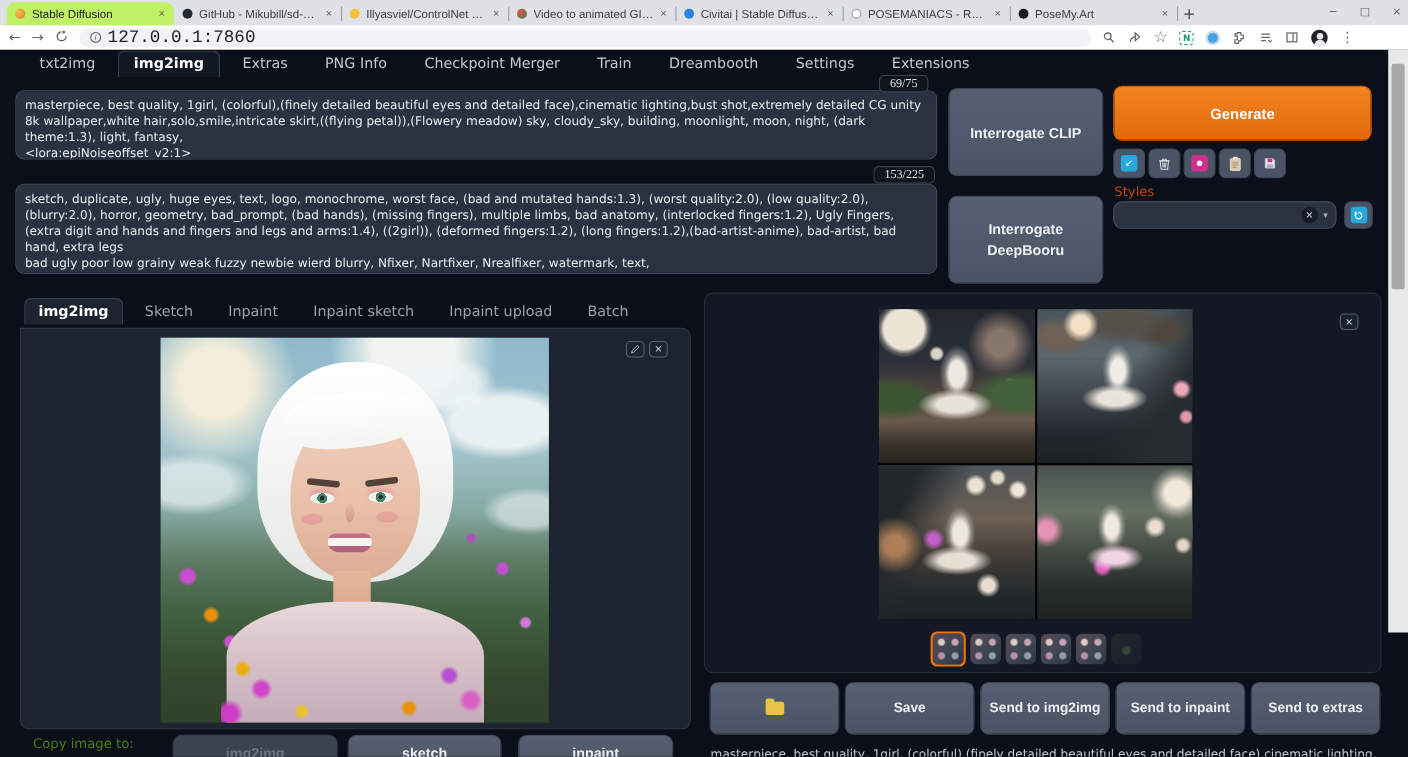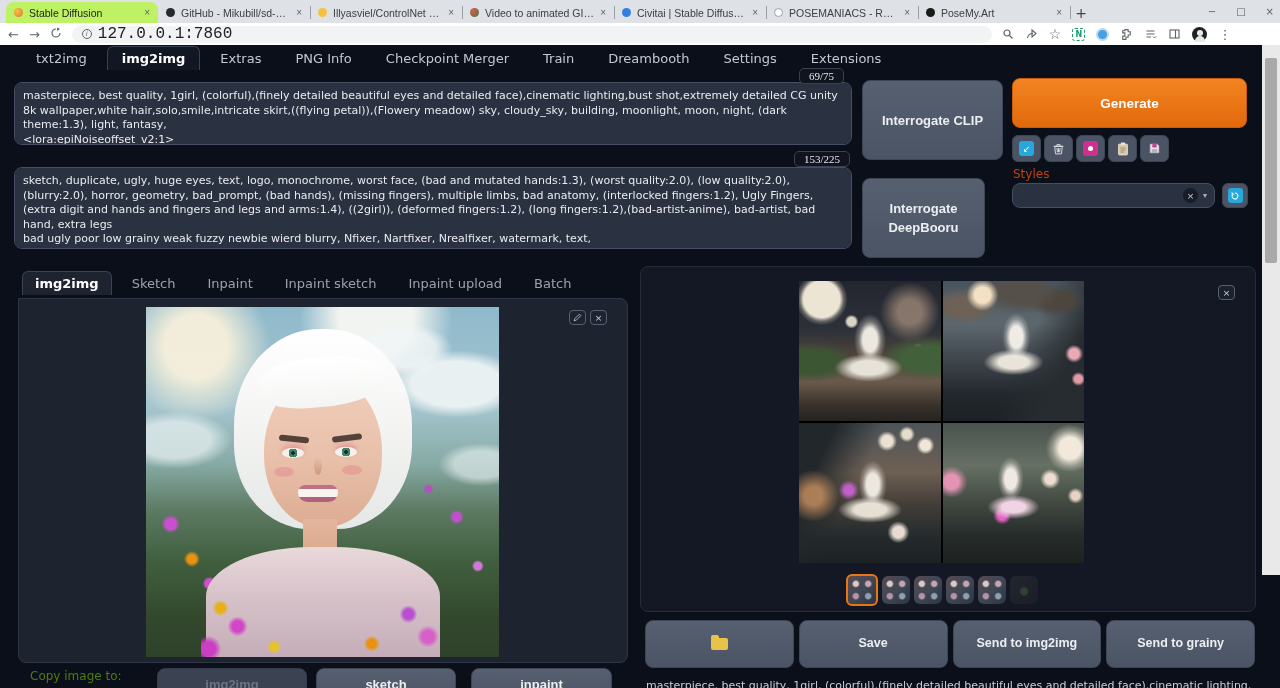--- a/index.html
+++ b/index.html
@@ -40,21 +40,21 @@
   .ta{position:absolute;background:#2a3140;border:1px solid #454e62;border-radius:8px;color:#e9ebf0;
       font-family:"DejaVu Sans",sans-serif;font-size:11px;line-height:14.5px;padding:6px 8px;resize:none;outline:none;}
   #prompt-ta{left:14px;top:82px;width:838px;height:63px;}
   #neg-ta{left:14px;top:167px;width:838px;height:82px;}
   .badge{position:absolute;background:#10141f;border:1px solid #3a4152;border-radius:5px;color:#e5e7eb;font-size:11px;padding:1px 9px;z-index:3;font-family:Liberation Serif, serif;}
   #badge1{left:799px;top:68px;}
   #badge2{left:794px;top:151px;}
   .btn-gray{background:linear-gradient(180deg,#576071,#4b5464);border:1px solid #3e4656;border-radius:8px;color:#eceef2;
             font-weight:bold;font-size:13px;display:flex;align-items:center;justify-content:center;text-align:center;cursor:pointer;}
   #btn-clip{position:absolute;left:862px;top:80px;width:141px;height:80px;}
-  #btn-booru{position:absolute;left:862px;top:178px;width:123px;height:80px;line-height:1.5;}
+  #btn-booru{position:absolute;left:862px;top:178px;width:141px;height:80px;line-height:1.5;}
   #btn-generate{position:absolute;left:1012px;top:78px;width:235px;height:50px;background:linear-gradient(180deg,#f28422,#e2690b);
             border:1px solid #c95c08;border-radius:8px;color:#fff;font-weight:bold;font-size:13.5px;display:flex;align-items:center;justify-content:center;cursor:pointer;}
   .iconrow{position:absolute;left:1012px;top:135px;display:flex;gap:3px;}
   .mini-btn{width:29px;height:27px;background:#4b5464;border:1px solid #3e4656;border-radius:6px;display:flex;align-items:center;justify-content:center;cursor:pointer;}
   .sq{width:15px;height:15px;border-radius:3px;display:flex;align-items:center;justify-content:center;font-size:9px;color:#fff;}
   .sq.cyan{background:#28a7dc;}
   .sq.pink{background:#cf2f8d;}
   .sq.pink:before{content:"";width:5px;height:5px;border-radius:50%;background:#fff;}
   .styles-label{position:absolute;left:1013px;top:167px;font-size:12px;color:#c2410c;}
   .dropdown{position:absolute;left:1012px;top:183px;width:203px;height:25px;background:#2a3140;border:1px solid #454e62;border-radius:8px;display:flex;align-items:center;justify-content:flex-end;gap:5px;padding:0 7px;}
@@ -417,19 +417,20 @@
     <span class="thumb dark"></span>
   </div>
 </div>
 
 <div class="g-buttons">
   <button class="btn-gray gbtn">
       <span class="folder-ic"></span>
     </button>
   <button class="btn-gray gbtn">Save</button>
   <button class="btn-gray gbtn">Send to img2img</button>
-  <button class="btn-gray gbtn">Send to grainy</button>
+  <button class="btn-gray gbtn">Send to inpaint</button>
+  <button class="btn-gray gbtn">Send to extras</button>
 </div>
 <div class="g-info">masterpiece, best quality, 1girl, (colorful),(finely detailed beautiful eyes and detailed face),cinematic lighting,bust shot,extremely detailed CG unity 8k wallpaper,white hair,solo,smile,intricate skirt,((flying petal)),(Flowery meadow) sky, cloudy_sky, building, moonlight, moon, night, (dark theme:1.3), light, fantasy,</div>
 
 <div class="scrollbar">
   <div class="scroll-thumb"></div>
 </div>
 
 </body></html>

